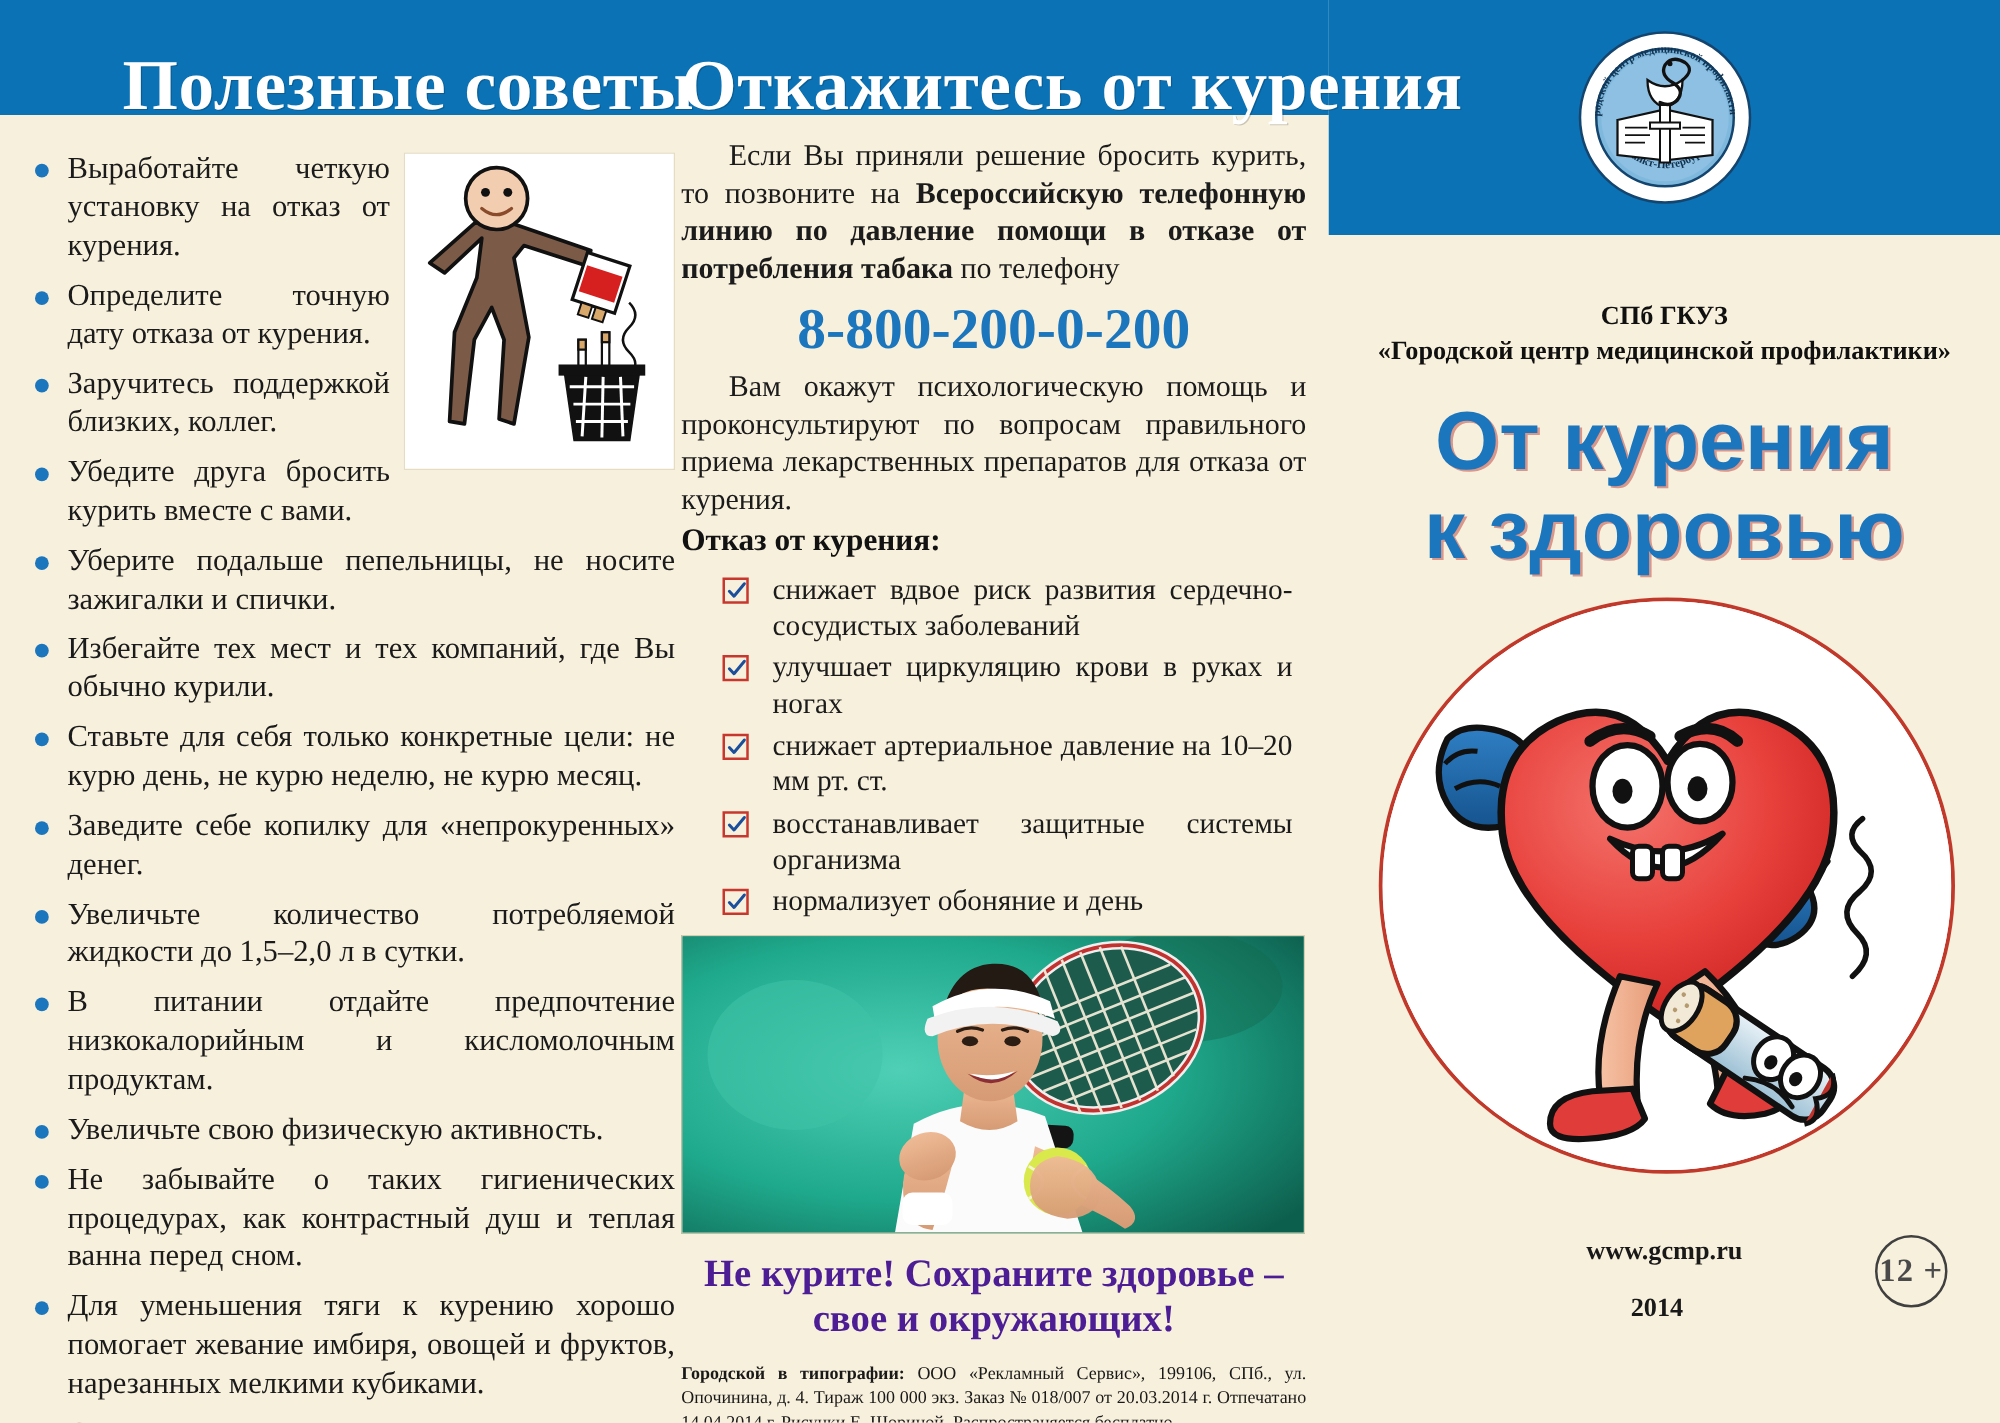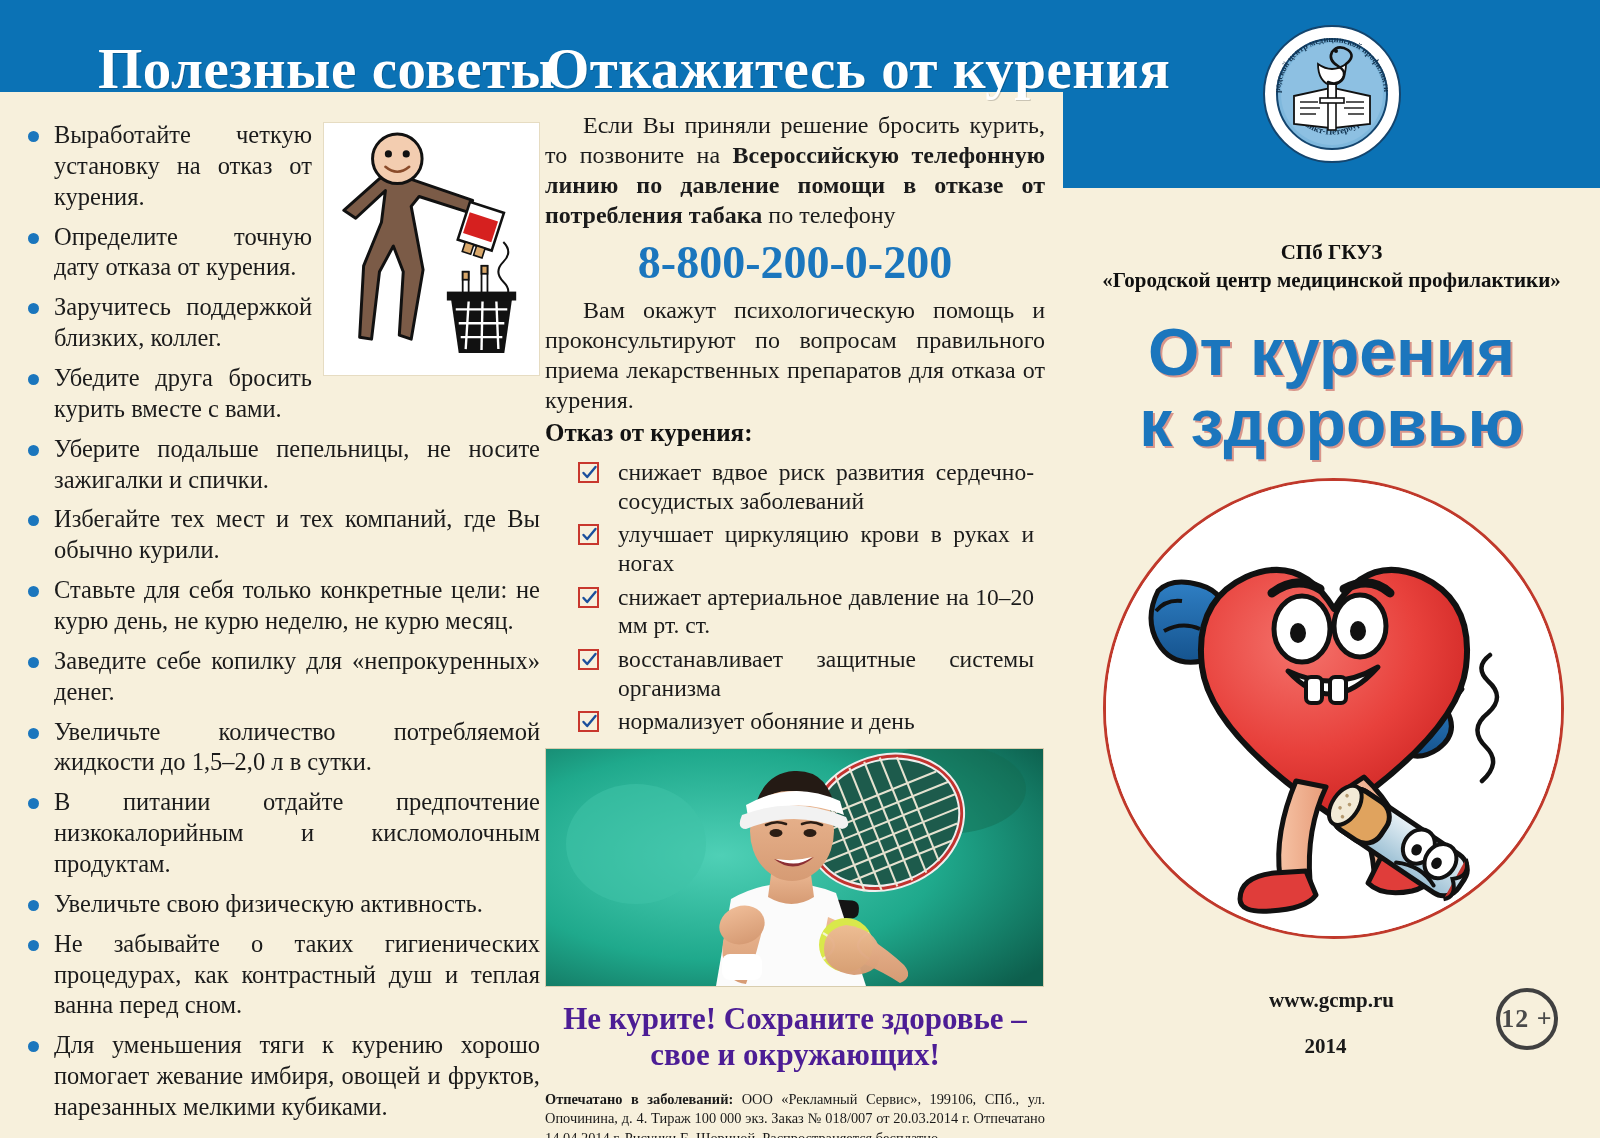--- a/index.html
+++ b/index.html
@@ -166,21 +166,21 @@
     position:absolute;left:0;right:0;top:800px;
     text-align:center;font-weight:bold;font-size:21px;color:#191919;
   }
   .year{
     position:absolute;left:0;right:12px;top:846px;
     text-align:center;font-weight:bold;font-size:21px;color:#191919;
   }
   .age-badge{
     position:absolute;right:42px;top:800px;
     width:54px;height:54px;border-radius:50%;
-    border:4px solid #404040;
+    border:2px solid #404040;
     color:#4a4a4a;font-weight:bold;font-size:26px;
     display:flex;align-items:center;justify-content:center;
     letter-spacing:1px;
   }
 
   
   .logo{
     position:absolute;left:50%;top:24px;transform:translateX(-50%);
     width:140px;height:140px;
   }
@@ -408,21 +408,21 @@
 
         <path d="M300 176 q30 4 34 26 q2 22 -26 24 q-30 -4 -30 -26 q0 -20 22 -24 z" fill="url(#skin)" opacity=".96"></path>
       </svg>
     </div>
 
     <div class="slogan">
       <div>Не курите! Сохраните здоровье –</div>
       <div>свое и окружающих!</div>
     </div>
 
-    <p class="imprint"><b>Отпечатано в заболеваний:</b><span> ООО «Рекламный Сервис», 199106, СПб., ул. Опочинина, д. 4. Тираж 100 000 экз. Заказ № 018/007 от 20.03.2014 г. Отпечатано 14.04.2014 г. Рисунки Е. Шориной. Распространяется бесплатно.</span></p>
+    <p class="imprint"><b>Городской в типографии:</b><span> ООО «Рекламный Сервис», 199106, СПб., ул. Опочинина, д. 4. Тираж 100 000 экз. Заказ № 018/007 от 20.03.2014 г. Отпечатано 14.04.2014 г. Рисунки Е. Шориной. Распространяется бесплатно.</span></p>
   </div>
 
   <div class="col-right">
 
     <div class="org">
       <div>СПб ГКУЗ</div>
       <div>«Городской центр медицинской профилактики»</div>
     </div>
 
     <div class="big-title">

